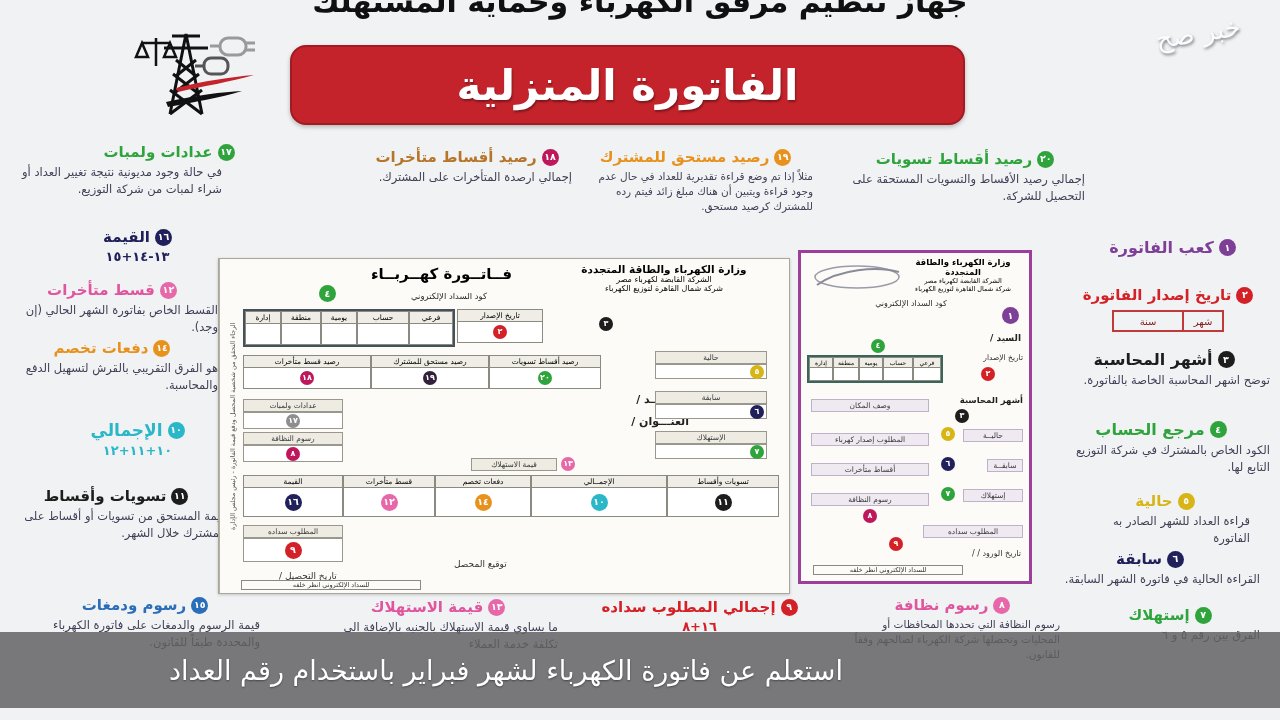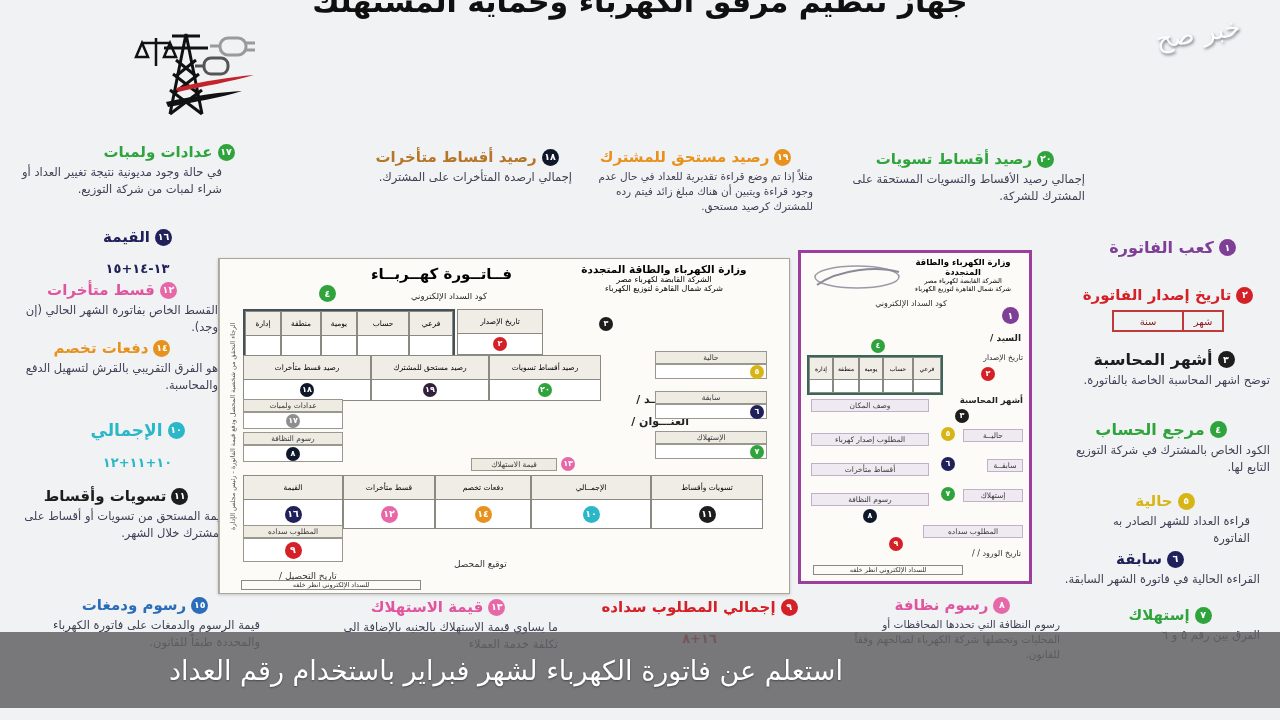--- a/index.html
+++ b/index.html
@@ -6,45 +6,45 @@
   *{box-sizing:border-box;font-family:"DejaVu Sans",sans-serif;}
   #stage{position:relative;width:1280px;height:720px;overflow:hidden;background:#f1f2f4;direction:rtl;}
   .abs{position:absolute;}
   
   .bdg{display:inline-flex;align-items:center;justify-content:center;width:17px;height:17px;min-width:17px;
        border-radius:50%;color:#fff;font-size:9.5px;font-weight:bold;line-height:1;}
   .bdg.sm{width:14px;height:14px;min-width:14px;font-size:8px;}
   .c-purple{background:#7e3f97}.c-red{background:#d42127}.c-black{background:#1d1d1d}
   .c-green{background:#2fa43c}.c-yellow{background:#d8b517}.c-navy{background:#20205a}
   .c-cyan{background:#2ab7c8}.c-pink{background:#e668a8}.c-orange{background:#e8921e}
-  .c-brown{background:#0f172a}.c-gray{background:#8e8e8e}.c-blue{background:#2a6db8}.c-maroon{background:#33203c}
+  .c-brown{background:#be185d}.c-gray{background:#8e8e8e}.c-blue{background:#2a6db8}.c-maroon{background:#33203c}
   
   .ann{position:absolute;direction:rtl;z-index:2;}
   .ann .h{display:flex;align-items:center;justify-content:center;gap:5px;font-weight:bold;font-size:15px;white-space:nowrap;}
   .ann .b{margin-top:3px;font-size:11.5px;line-height:1.45;color:#3f3f55;text-align:right;}
-  .ann .sub{margin-top:15px;font-weight:bold;font-size:13px;text-align:center;}
+  .ann .sub{margin-top:3px;font-weight:bold;font-size:13px;text-align:center;}
   .t-green{color:#2fa43c}.t-navy{color:#20205a}.t-pink{color:#e0559d}.t-orange{color:#e8921e}
   .t-cyan{color:#2ab7c8}.t-black{color:#1d1d1d}.t-blue{color:#2a6db8}.t-brown{color:#b5762a}
   .t-purple{color:#7e3f97}.t-red{color:#d42127}.t-yellow{color:#d8b517}
   .b-pink{color:#c9679c}.b-orange{color:#d6954a}.b-yellow{color:#d5c35e}.b-dark{color:#26263c}
   
   #top-title{left:280px;top:-16px;width:720px;text-align:center;font-size:30px;font-weight:bold;color:#101010;white-space:nowrap;}
   #banner{left:290px;top:45px;width:675px;height:80px;background:#c4232b;border:2px solid #a31b22;border-radius:16px;
           display:flex;align-items:center;justify-content:center;box-shadow:0 2px 4px rgba(0,0,0,.25);}
   #banner span{color:#fff;font-size:42px;font-weight:bold;text-shadow:1px 2px 2px rgba(0,0,0,.35);}
   #watermark{left:1118px;top:18px;width:160px;font-size:26px;color:#fcfcfd;transform:rotate(-9deg);
              text-shadow:1px 2px 3px rgba(110,110,120,.85);text-align:center;z-index:5;}
   
   #bill{left:218px;top:258px;width:572px;height:336px;background:#fcfbf7;border:1px solid #a9a69c;
         box-shadow:0 1px 3px rgba(0,0,0,.18);z-index:3;direction:rtl;}
   #stub{left:798px;top:250px;width:234px;height:334px;background:#fcfbf7;border:3px solid #9c3e9c;z-index:3;direction:rtl;}
   .band{background:#edebe2;border:1px solid #9a978c;font-size:7.5px;color:#3a3a3a;text-align:center;
         padding:1px 2px;white-space:nowrap;overflow:hidden;}
   .vcell{border:1px solid #9a978c;background:#fff;}
-  .bcell .hd{font-size:7.5px;text-align:center;border-bottom:1px solid #8a8a80;background:#efede5;padding:7px 1px;white-space:nowrap;overflow:hidden;}
+  .bcell .hd{font-size:7.5px;text-align:center;border-bottom:1px solid #8a8a80;background:#efede5;padding:1px 1px;white-space:nowrap;overflow:hidden;}
   .bcell .vl{height:20px;display:flex;align-items:center;justify-content:center;background:#fff;}
   .bcell{border:1px solid #8a8a80;}
   .grp{display:flex;border:2px solid #44505a;direction:ltr;}
   .minitxt{font-size:8.5px;color:#2a2a2a;}
   .vside{writing-mode:vertical-rl;transform:rotate(180deg);font-size:6.5px;color:#555;letter-spacing:1px;
          height:100%;display:flex;align-items:center;justify-content:center;}
   
   #caption-bar{left:0;top:632px;width:1280px;height:76px;background:rgba(96,96,98,.84);z-index:30;
                display:flex;align-items:center;justify-content:center;padding-left:32px;padding-right:300px;}
   #caption-bar span{color:#fff;font-size:27px;text-shadow:0 1px 2px rgba(0,0,0,.4);white-space:nowrap;}
@@ -76,20 +76,23 @@
       </g>
       <g stroke="#555" stroke-width="3" fill="none">
         <rect x="86" y="36" width="24" height="16" rx="7"></rect>
         <path d="M86 44 L77 44"></path>
       </g>
       <path d="M58 66 C86 59 112 55 136 53 C112 60 86 64 60 70 Z" fill="#c4232b"></path>
       <path d="M48 80 C80 73 104 70 124 69 C102 76 76 80 50 85 Z" fill="#111"></path>
     </svg>
   </div>
 
+  <div class="abs" id="banner">
+    <span>الفاتورة المنزلية</span>
+  </div>
 
   <div class="abs" id="watermark">خبر صح</div>
 
   <div class="ann" style="left:4px;top:143px;width:330px;">
     <div class="h t-green">
       <span class="bdg c-green">١٧</span>
       <span>عدادات ولمبات</span>
     </div>
     <div class="b" style="width:212px;margin-right:112px;">في حالة وجود مديونية نتيجة تغيير العداد أو شراء لمبات من شركة التوزيع.</div>
   </div>
@@ -156,21 +159,21 @@
       <span>رصيد مستحق للمشترك</span>
     </div>
     <div class="b b-orange" style="font-size:10.5px;">مثلاً إذا تم وضع قراءة تقديرية للعداد في حال عدم وجود قراءة ويتبين أن هناك مبلغ زائد فيتم رده للمشترك كرصيد مستحق.</div>
   </div>
 
   <div class="ann" style="left:845px;top:150px;width:240px;">
     <div class="h t-green">
       <span class="bdg c-green">٢٠</span>
       <span>رصيد أقساط تسويات</span>
     </div>
-    <div class="b">إجمالي رصيد الأقساط والتسويات المستحقة على المشترك للشركة.</div>
+    <div class="b">إجمالي رصيد الأقساط والتسويات المستحقة على التحصيل للشركة.</div>
   </div>
 
   <div class="ann" style="left:1085px;top:238px;width:175px;">
     <div class="h t-purple" style="font-size:16px;">
       <span class="bdg c-purple">١</span>
       <span>كعب الفاتورة</span>
     </div>
   </div>
 
   <div class="ann" style="left:1068px;top:286px;width:200px;">
@@ -364,21 +367,21 @@
         <div class="vl" style="height:28px;">
             <span class="bdg c-pink">١٢</span>
           </div>
       </div>
       <div class="bcell" style="width:96px;">
         <div class="hd">دفعات تخصم</div>
         <div class="vl" style="height:28px;">
             <span class="bdg c-orange">١٤</span>
           </div>
       </div>
-      <div class="bcell" style="width:120px;">
+      <div class="bcell" style="width:136px;">
         <div class="hd">الإجمــالي</div>
         <div class="vl" style="height:28px;">
             <span class="bdg c-cyan">١٠</span>
           </div>
       </div>
       <div class="bcell" style="width:112px;">
         <div class="hd">تسويات وأقساط</div>
         <div class="vl" style="height:28px;">
             <span class="bdg c-black">١١</span>
           </div>

